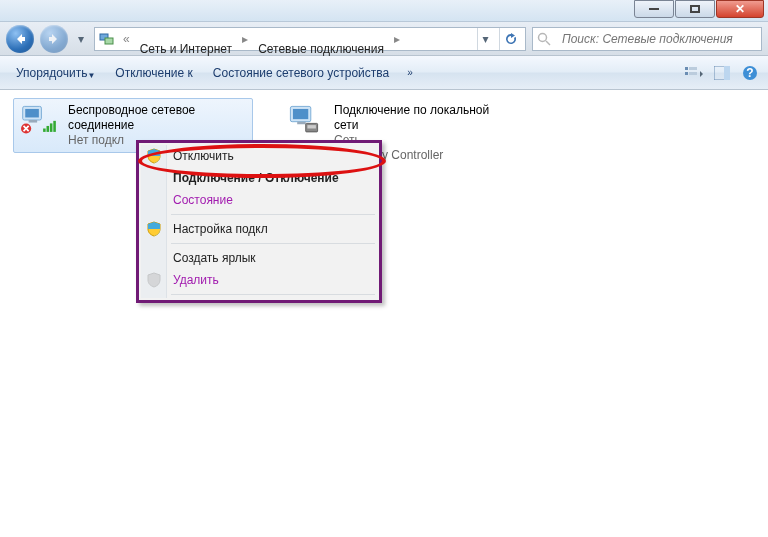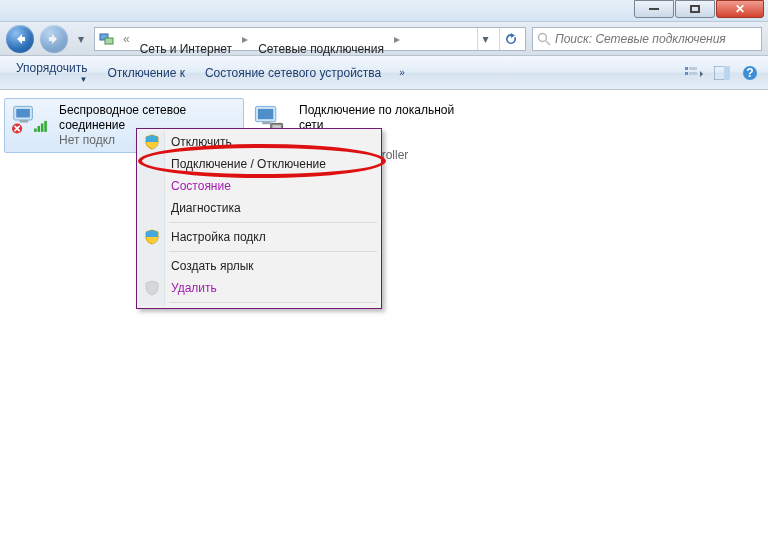--- a/index.html
+++ b/index.html
@@ -20,47 +20,47 @@
 .nav-btn svg { fill:#fff; }
 .nav-drop { width:14px; display:flex; align-items:center; justify-content:center; color:#567; }
 
 .address-bar { flex:1; height:24px; background:#fff; border:1px solid #a9b9c9; display:flex; align-items:center; padding:0 4px; gap:6px; }
 .address-bar .ico { width:16px; height:16px; }
 .address-bar .chev { color:#888; padding:0 2px; }
 .address-bar .seg { color:#222; padding:0 2px;margin-top:20px; }
 .address-bar .refresh { width:22px; height:22px; display:flex; align-items:center; justify-content:center; border-left:1px solid #d0d8e0; }
 .address-bar .addr-drop { width:16px; display:flex; align-items:center; justify-content:center; color:#567; border-left:1px solid #d0d8e0; height:100%;}
 
-.search-box { width:230px; height:24px; background:#fff; border:1px solid #a9b9c9; display:flex; align-items:center; padding:0 4px; gap:4px; }
+.search-box { width:230px; height:24px; background:#fff; border:1px solid #a9b9c9; display:flex; align-items:center; padding:0 4px; gap:11px; }
 .search-box .si { width:14px; height:14px; opacity:.6; }
 .search-box input { border:none; outline:none; flex:1; font-style:italic; color:#999; }
 
 
 .toolbar { height: 34px; background: linear-gradient(#f4f8fe,#e3edf7 48%,#d6e3f0 52%,#e6eef7); border-bottom:1px solid #b8c4d0; display:flex; align-items:center; padding:0 8px; gap:4px; }
-.tool-item { display:flex; align-items:flex-end; padding:4px 8px; color:#1d3d6e; border-radius:2px;flex-direction:column; }
+.tool-item { display:flex; align-items:flex-end; padding:4px 8px; color:#1d3d6e; border-radius:2px; }
 .tool-drop { font-size:8px; color:#1d3d6e; }
 .tool-overflow { padding:4px 6px; color:#1d3d6e; font-size:10px;}
 .tool-right { margin-left:auto; display:flex; gap:8px; align-items:center; }
 .tool-right .ic { width:20px; height:20px; display:flex; align-items:center; justify-content:center; }
 
 
-.content { position:relative; padding: 8px 4px; display:flex; gap:0; align-items:flex-start; height: calc(100% - 90px); }
+.content { position:relative; padding: 8px 13px; display:flex; gap:26px; align-items:flex-start; height: calc(100% - 90px); }
 .conn-item { width: 240px; display:flex; gap:6px; padding:4px; border:1px solid transparent; border-radius:2px; }
 .conn-item.selected { background: linear-gradient(#eef5fd,#d8e9fa); border:1px solid #a8c8ea; }
 .conn-ic { width:44px; height:40px; position:relative; flex-shrink:0; }
 .conn-text .t1 { color:#000; line-height:1.25; }
 .conn-text .t2 { color:#666; line-height:1.25; }
 .conn-text .t3 { color:#666; line-height:1.25; }
 
 
-.ctx-menu { position:absolute; left:136px; top:128px; width:246px; background:#f2f2f2; border:1px solid #701a75; box-shadow: 3px 3px 4px rgba(0,0,0,.25); padding:2px; }
+.ctx-menu { position:absolute; left:136px; top:140px; width:246px; background:#f2f2f2; border:3px solid #701a75; box-shadow: 3px 3px 4px rgba(0,0,0,.25); padding:2px; }
 .ctx-menu .icon-col { position:absolute; left:2px; top:2px; bottom:2px; width:26px; background:#ebeef1; border-right:1px solid #dde2e7; }
 .ctx-item { position:relative; height:22px; display:flex; align-items:center; padding-left:32px; color:#222; }
 .ctx-item.disabled { color:#a21caf; }
-.ctx-item.bold { font-weight:normal; }
+.ctx-item.bold { font-weight:bold; }
 .ctx-sep { height:1px; background:#d8dce0; margin:3px 2px 3px 30px; }
 .ctx-item .mi { position:absolute; left:5px; top:3px; width:16px; height:16px; }
 
 
 .oval { position:absolute; left:138px; top:144px; width:248px; height:34px; border:4px solid #d11; border-radius:50%; pointer-events:none; }
 
 
 .shield { display:block; }
 .network-ic { width:40px; height:34px; }
 
@@ -215,23 +215,20 @@
         <path d="M8 8 L14 8 V8 C14 12 11 14 8 15 Z" fill="#fc3"></path>
       </svg>
     <span>Отключить</span>
   </div>
   <div class="ctx-item bold">
     <span>Подключение / Отключение</span>
   </div>
   <div class="ctx-item disabled">
     <span>Состояние</span>
   </div>
-  <div class="ctx-item">
-    <span>Диагностика</span>
-  </div>
 
   <div class="ctx-sep"></div>
 
   <div class="ctx-item">
     <svg class="mi shield" viewBox="0 0 16 16">
         <path d="M8 1 L14 3 V8 C14 12 11 14 8 15 C5 14 2 12 2 8 V3 Z" fill="#fc3" stroke="#c90"></path>
         <path d="M8 1 L14 3 V8 C14 12 11 14 8 15 V1 Z" fill="#4ad"></path>
         <path d="M8 1 L2 3 V8 L8 8 Z" fill="#4ad"></path>
         <path d="M8 8 L14 8 V8 C14 12 11 14 8 15 Z" fill="#fc3"></path>
       </svg>

